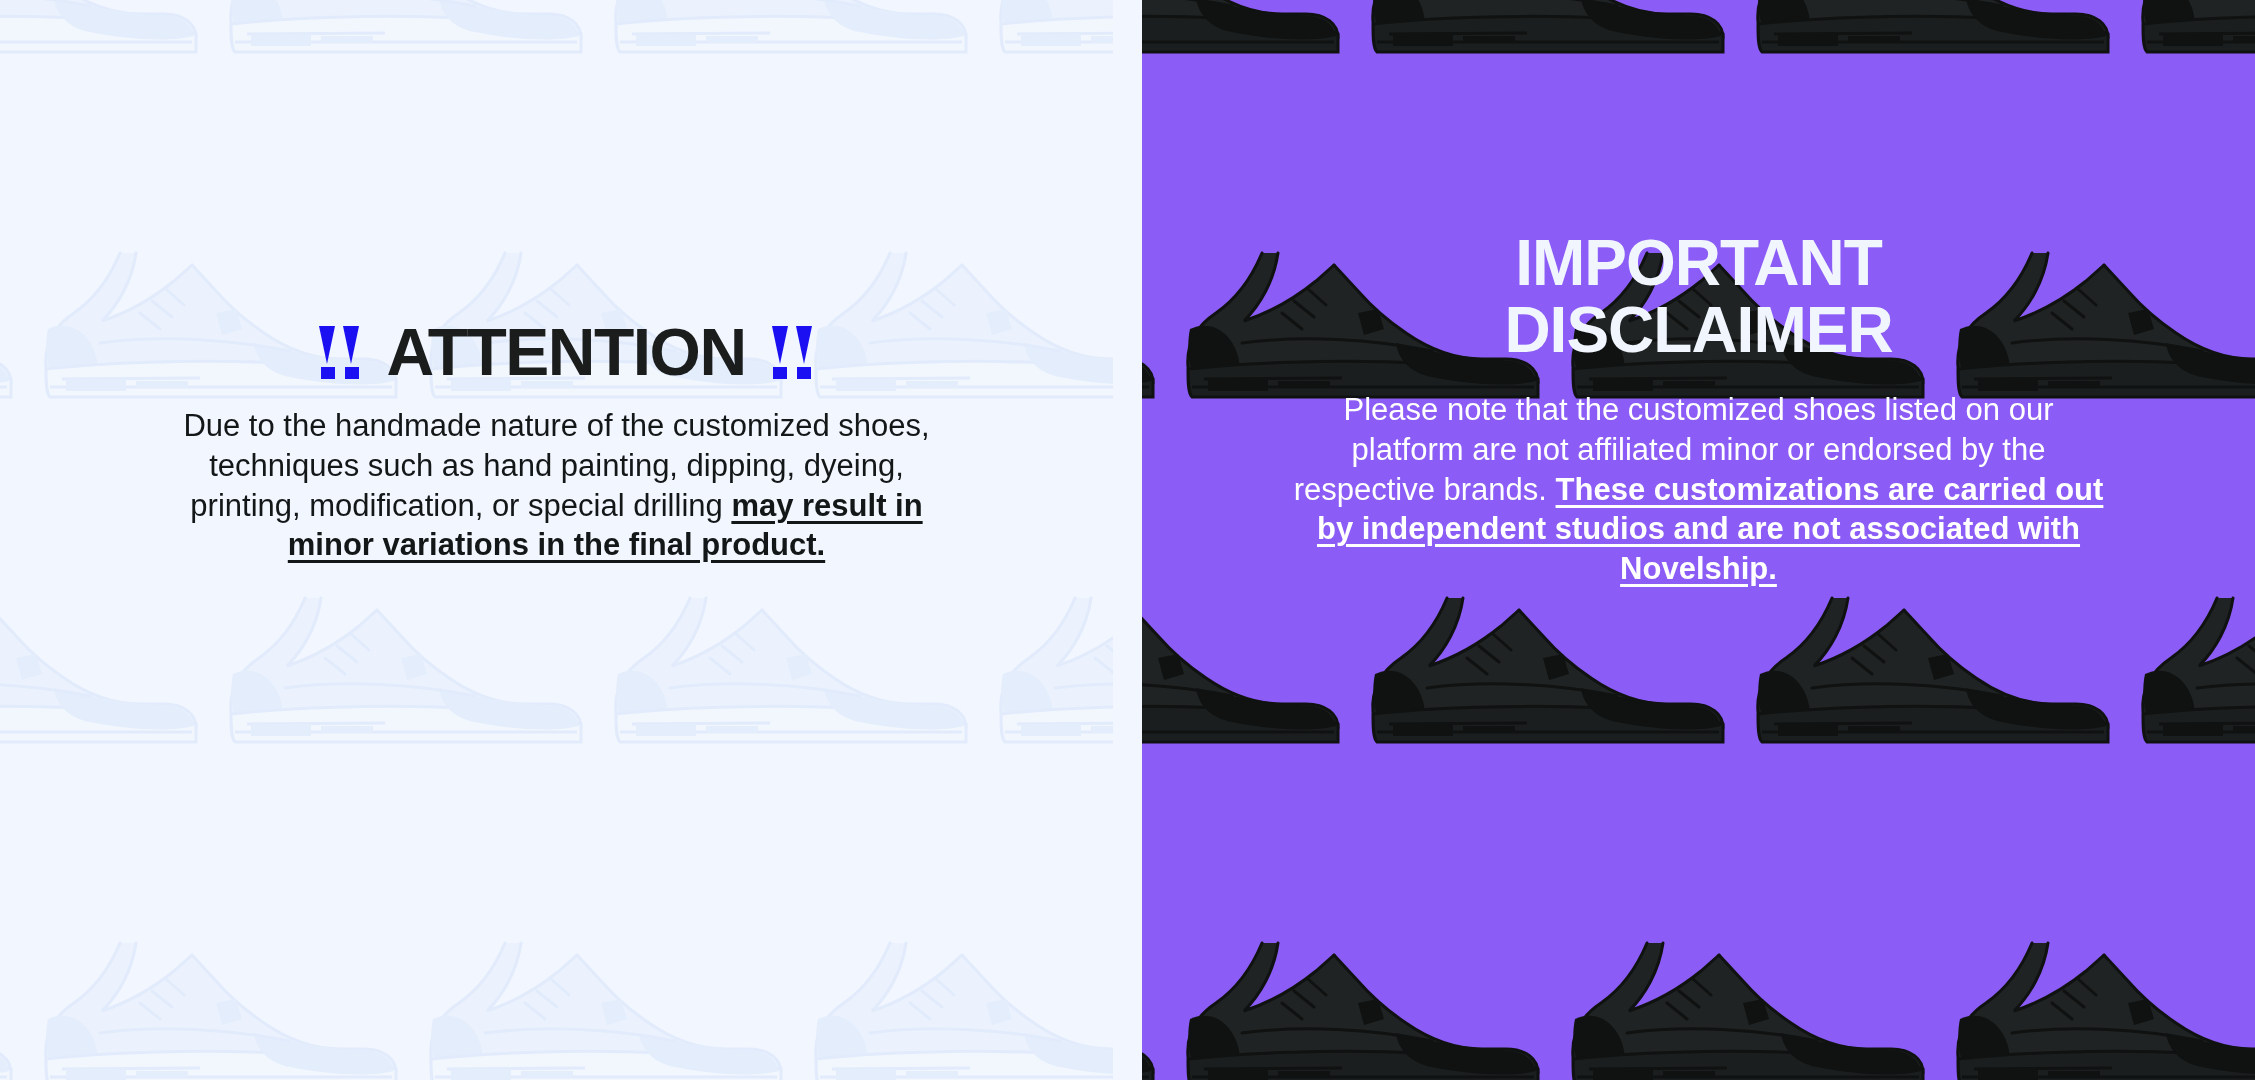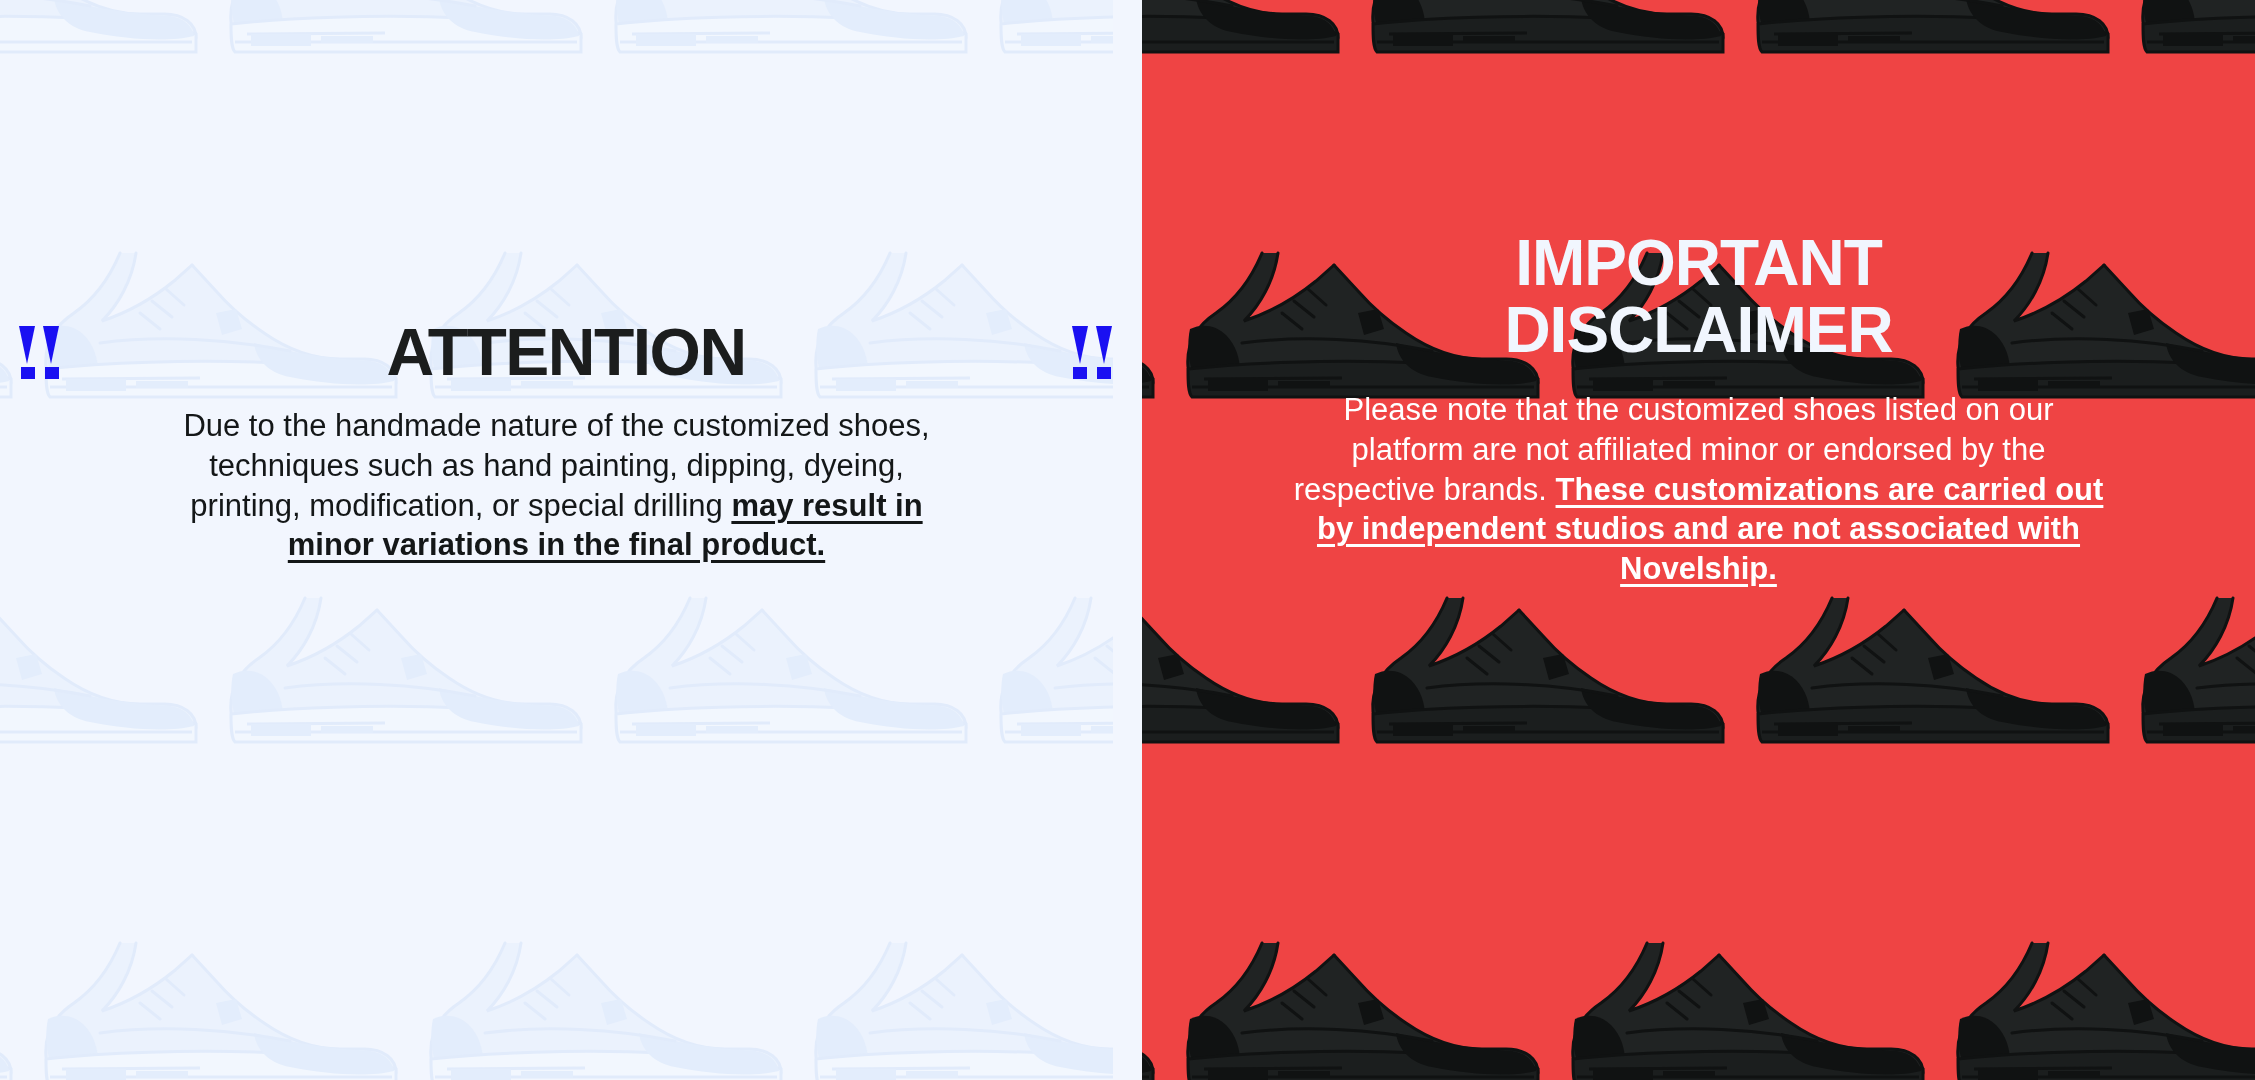--- a/index.html
+++ b/index.html
@@ -60,21 +60,21 @@
 
   .attention-heading {
     font-size: 66px;
     line-height: 1.06;
     font-weight: 900;
     letter-spacing: -1.5px;
     color: #1B1D1D;
     white-space: nowrap;
     display: flex;
     align-items: center;
-    justify-content: space-between;
+    justify-content: center;
     gap: 26px;
     padding-left: 19px;
   }
 
   .bangs {
     display: inline-flex;
     gap: 7px;
     align-items: flex-start;
   }
   .bang {
@@ -117,21 +117,21 @@
 
   .em-strong {
     font-weight: 700;
     text-decoration: underline;
     text-underline-offset: 5px;
     text-decoration-thickness: 2.5px;
   }
 
   
   .panel-right {
-    background: #ef4444;
+    background: #8b5cf6;
     margin-left: 29px;
   }
 
   .panel-right .panel-content {
     padding-top: 230px;
   }
 
   .disclaimer-heading {
     font-size: 64px;
     line-height: 1.05;

